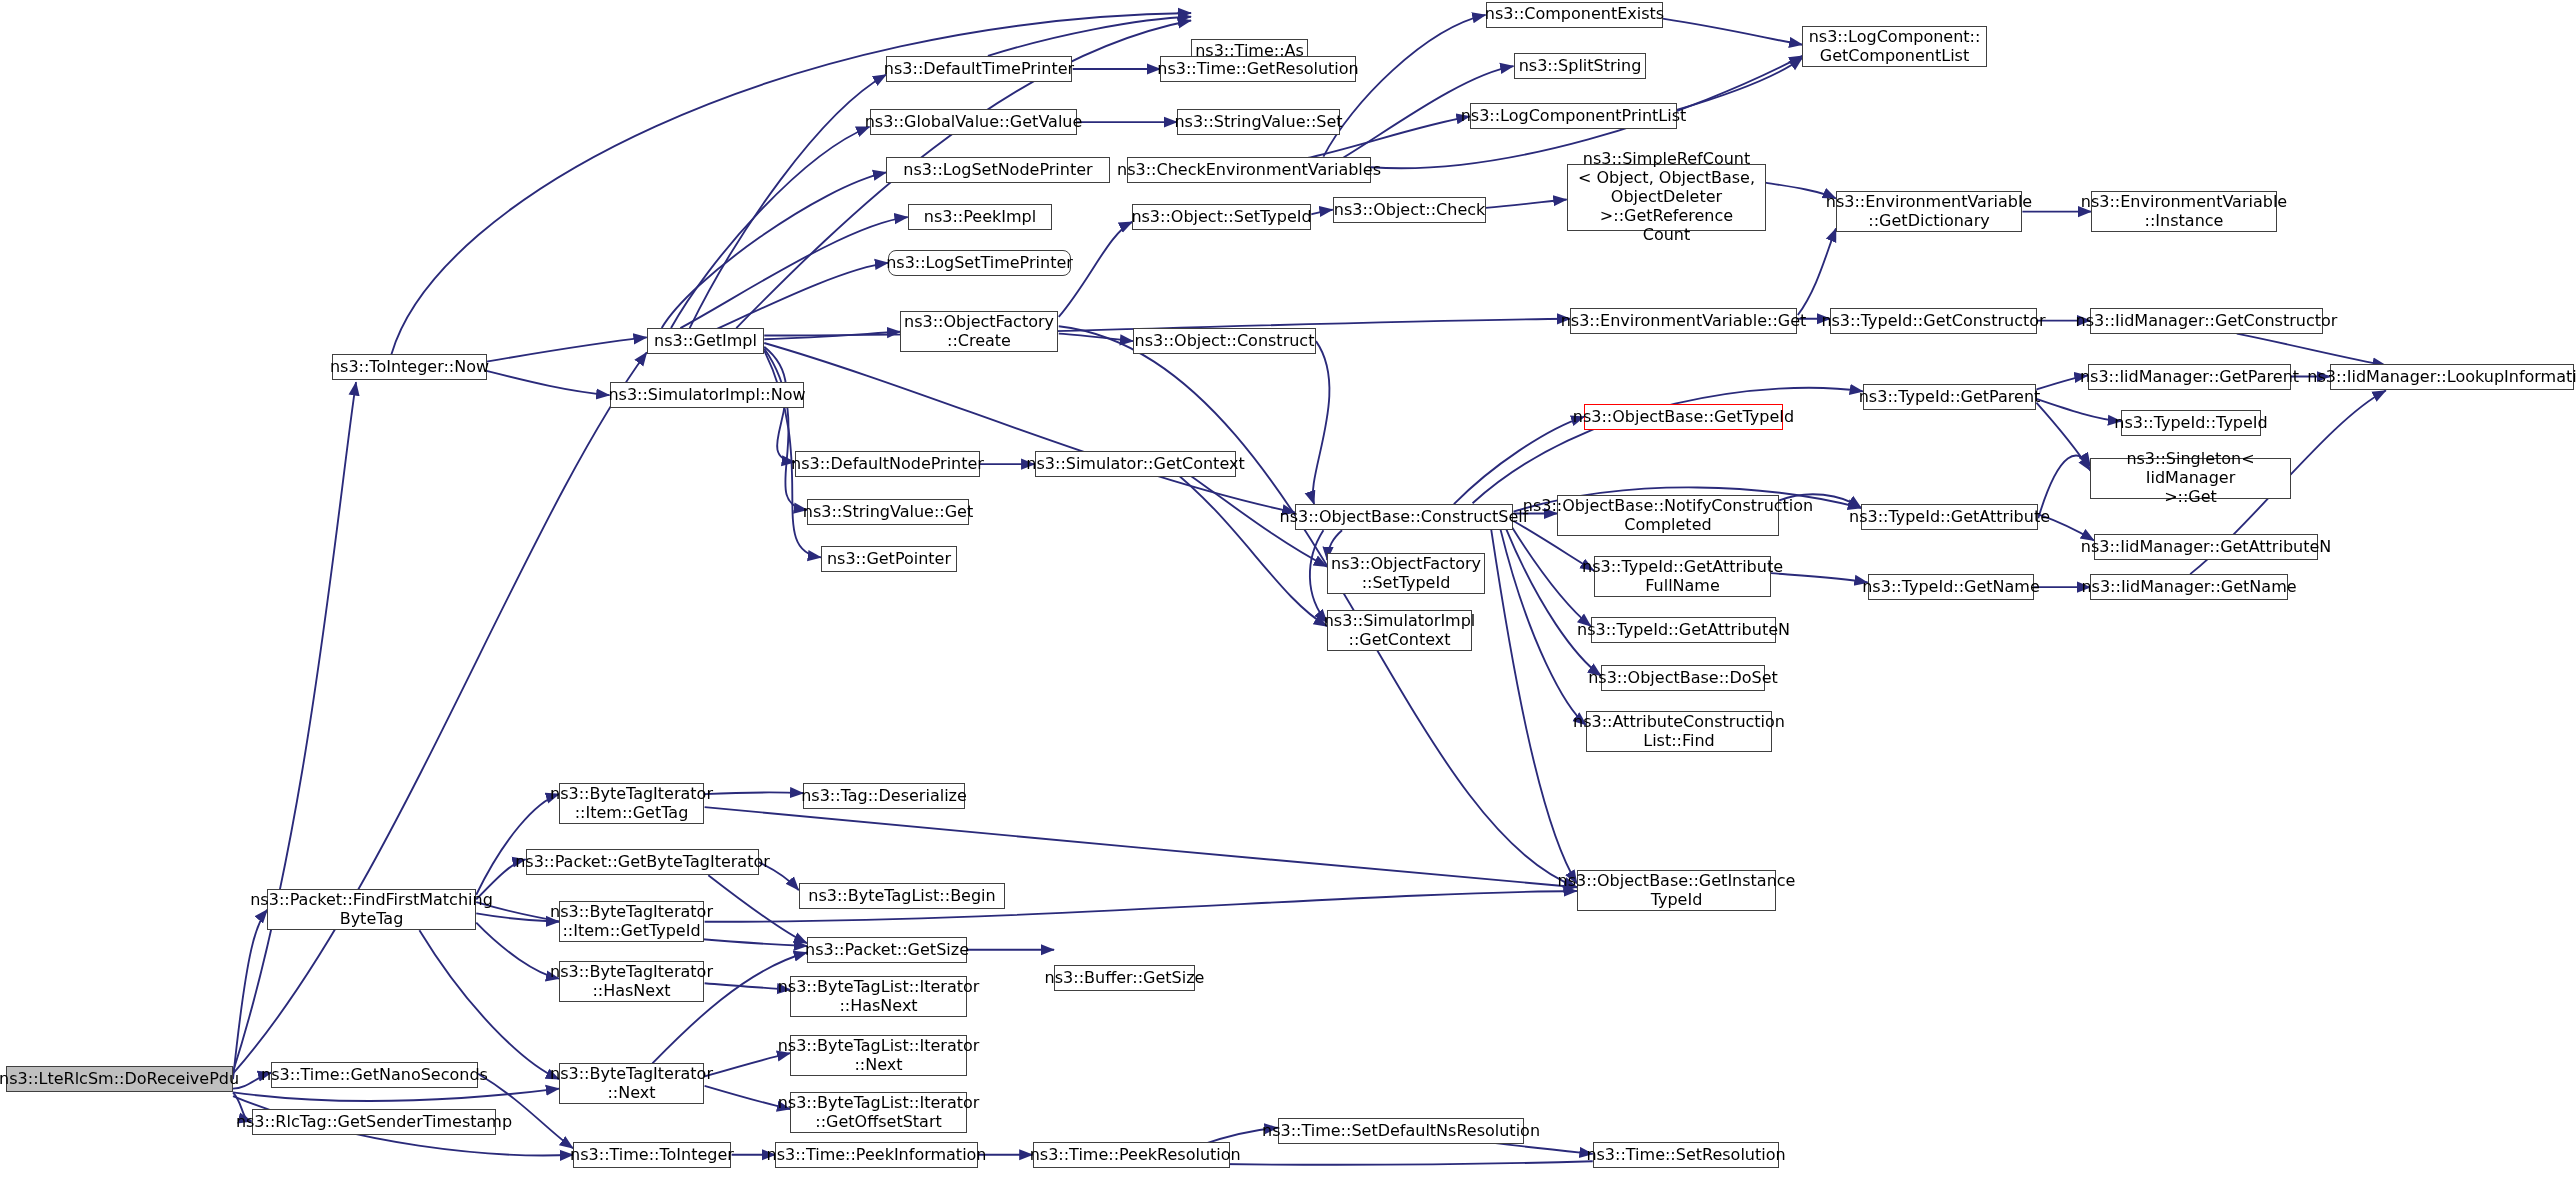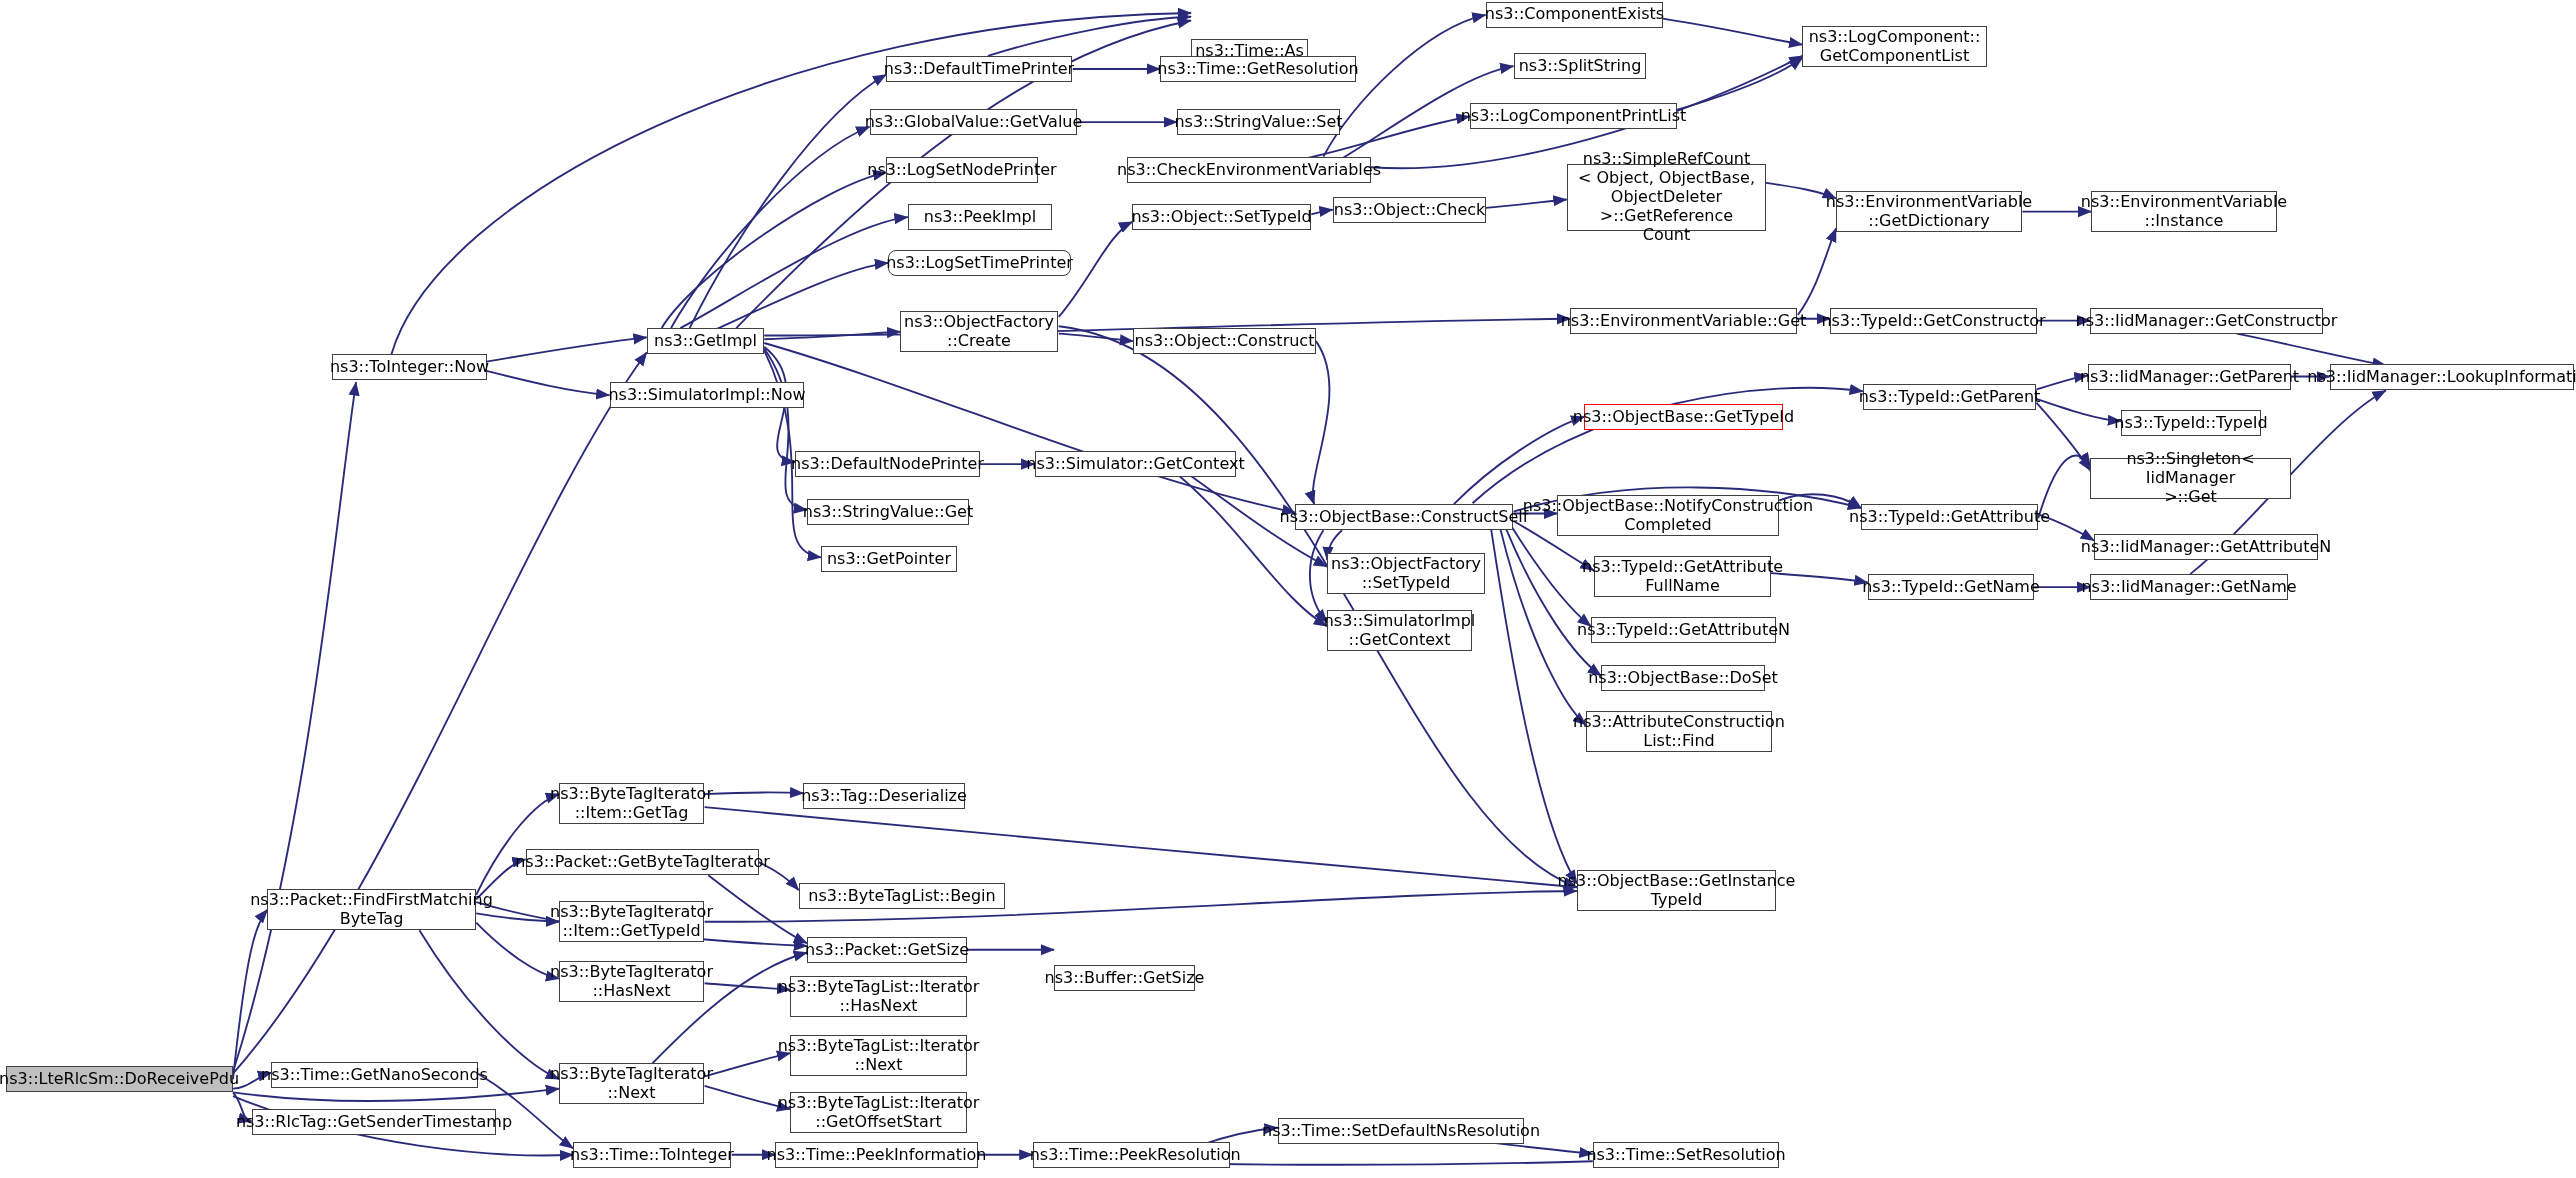--- a/index.html
+++ b/index.html
@@ -119,21 +119,21 @@
   <div id="node-group">
       <div class="node root" style="left: 5.6px; top: 1066px; width: 227px; height: 26px;">ns3::LteRlcSm::DoReceivePdu</div>
       <div class="node" style="left: 332px; top: 354px; width: 155px; height: 26px;">ns3::ToInteger::Now</div>
       <div class="node" style="left: 647px; top: 328px; width: 117px; height: 26px;">ns3::GetImpl</div>
       <div class="node" style="left: 610px; top: 382px; width: 194px; height: 26px;">ns3::SimulatorImpl::Now</div>
       <div class="node" style="left: 1191px; top: 1.9px; width: 117px; height: 26px; margin-top: 37px;">ns3::Time::As</div>
       <div class="node" style="left: 886px; top: 56px; width: 186px; height: 26px;">ns3::DefaultTimePrinter</div>
       <div class="node" style="left: 1160px; top: 56px; width: 196px; height: 26px;">ns3::Time::GetResolution</div>
       <div class="node" style="left: 870px; top: 109px; width: 207px; height: 26px;">ns3::GlobalValue::GetValue</div>
       <div class="node" style="left: 1177px; top: 109px; width: 163px; height: 26px;">ns3::StringValue::Set</div>
-      <div class="node" style="left: 886px; top: 157px; width: 152px; height: 26px;">ns3::LogSetNodePrinter</div>
+      <div class="node" style="left: 886px; top: 157px; width: 224px; height: 26px;">ns3::LogSetNodePrinter</div>
       <div class="node" style="left: 1127px; top: 157px; width: 244px; height: 26px;">ns3::CheckEnvironmentVariables</div>
       <div class="node" style="left: 908px; top: 204px; width: 144px; height: 26px;">ns3::PeekImpl</div>
       <div class="node" style="left: 888px; top: 250px; width: 183px; height: 26px; border-radius: 8px;">ns3::LogSetTimePrinter</div>
       <div class="node" style="left: 900px; top: 311px; width: 158px; height: 41px;">ns3::ObjectFactory
 ::Create</div>
       <div class="node" style="left: 1132px; top: 204px; width: 179px; height: 26px;">ns3::Object::SetTypeId</div>
       <div class="node" style="left: 1133px; top: 328px; width: 183px; height: 26px;">ns3::Object::Construct</div>
       <div class="node" style="left: 1486px; top: 1.9px; width: 177px; height: 26px;">ns3::ComponentExists</div>
       <div class="node" style="left: 1514px; top: 53px; width: 132px; height: 26px;">ns3::SplitString</div>
       <div class="node" style="left: 1470px; top: 103px; width: 207px; height: 26px;">ns3::LogComponentPrintList</div>

